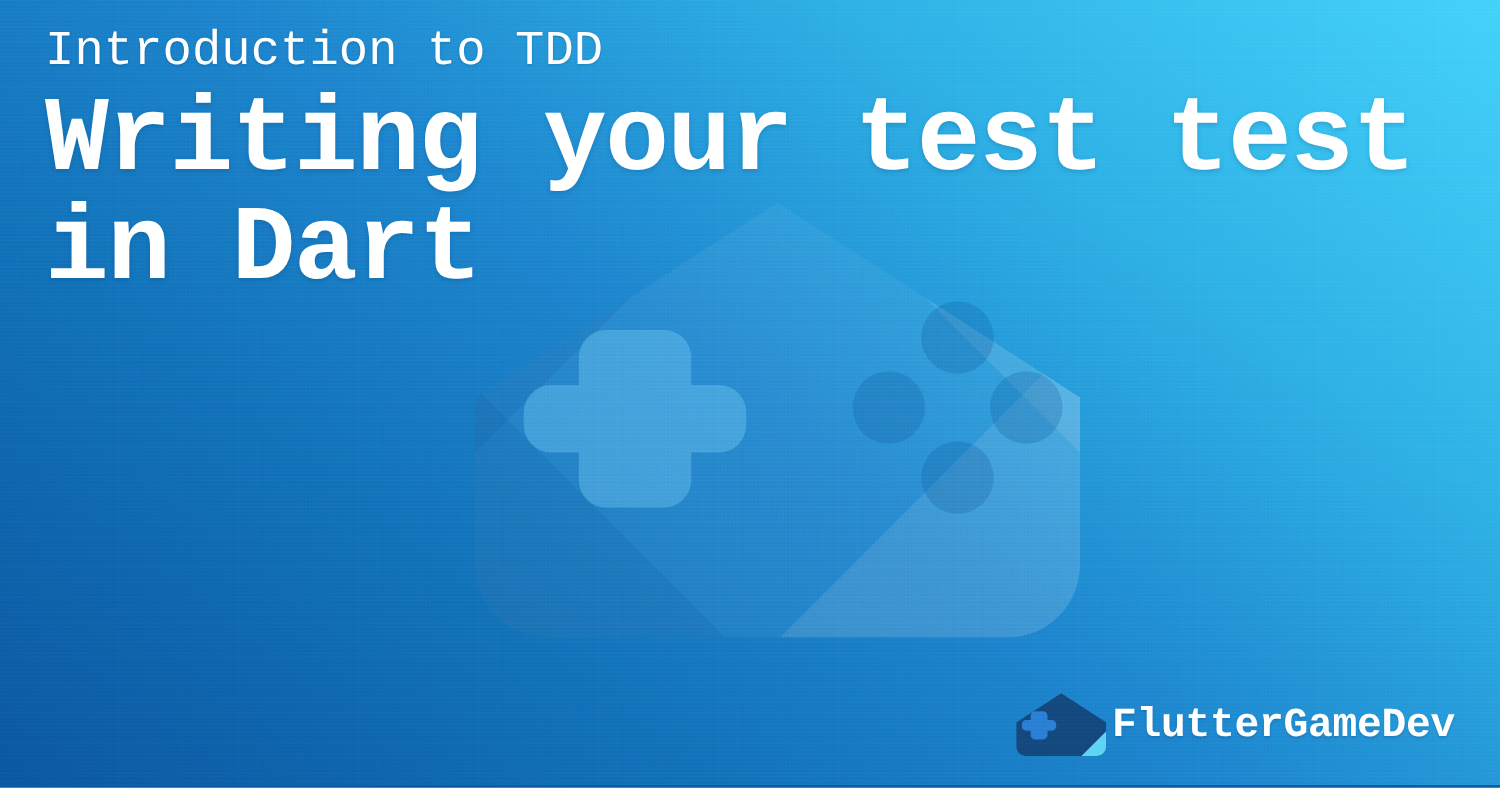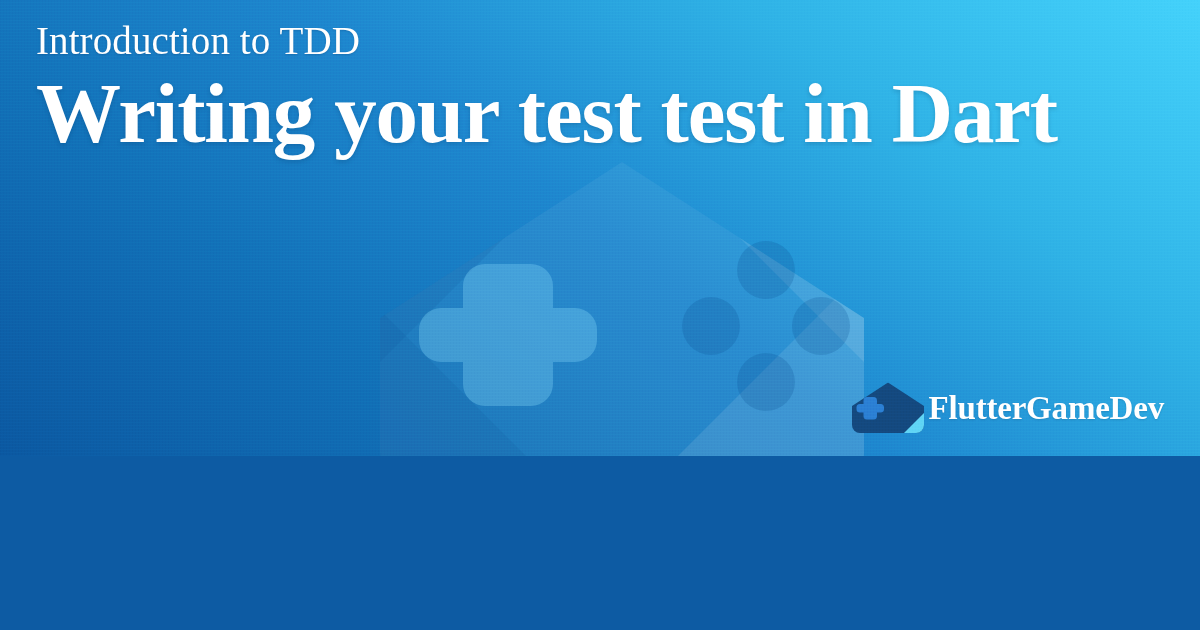--- a/index.html
+++ b/index.html
@@ -3,23 +3,23 @@
 <meta charset="utf-8">
 <style>
   html, body {
     margin: 0;
     padding: 0;
     background: #0d5ba3;
   }
   #card {
     position: relative;
     width: 1200px;
-    height: 456px;
+    height: 628px;
     overflow: hidden;
-    font-family: Liberation Serif, serif;
+    font-family: Liberation Mono, monospace;
     
     background:
       linear-gradient(38deg,
         #0b58a1 0%,
         #1272b9 28%,
         #1e87cf 50%,
         #2fb2e6 74%,
         #44d2fb 100%);
   }
   

